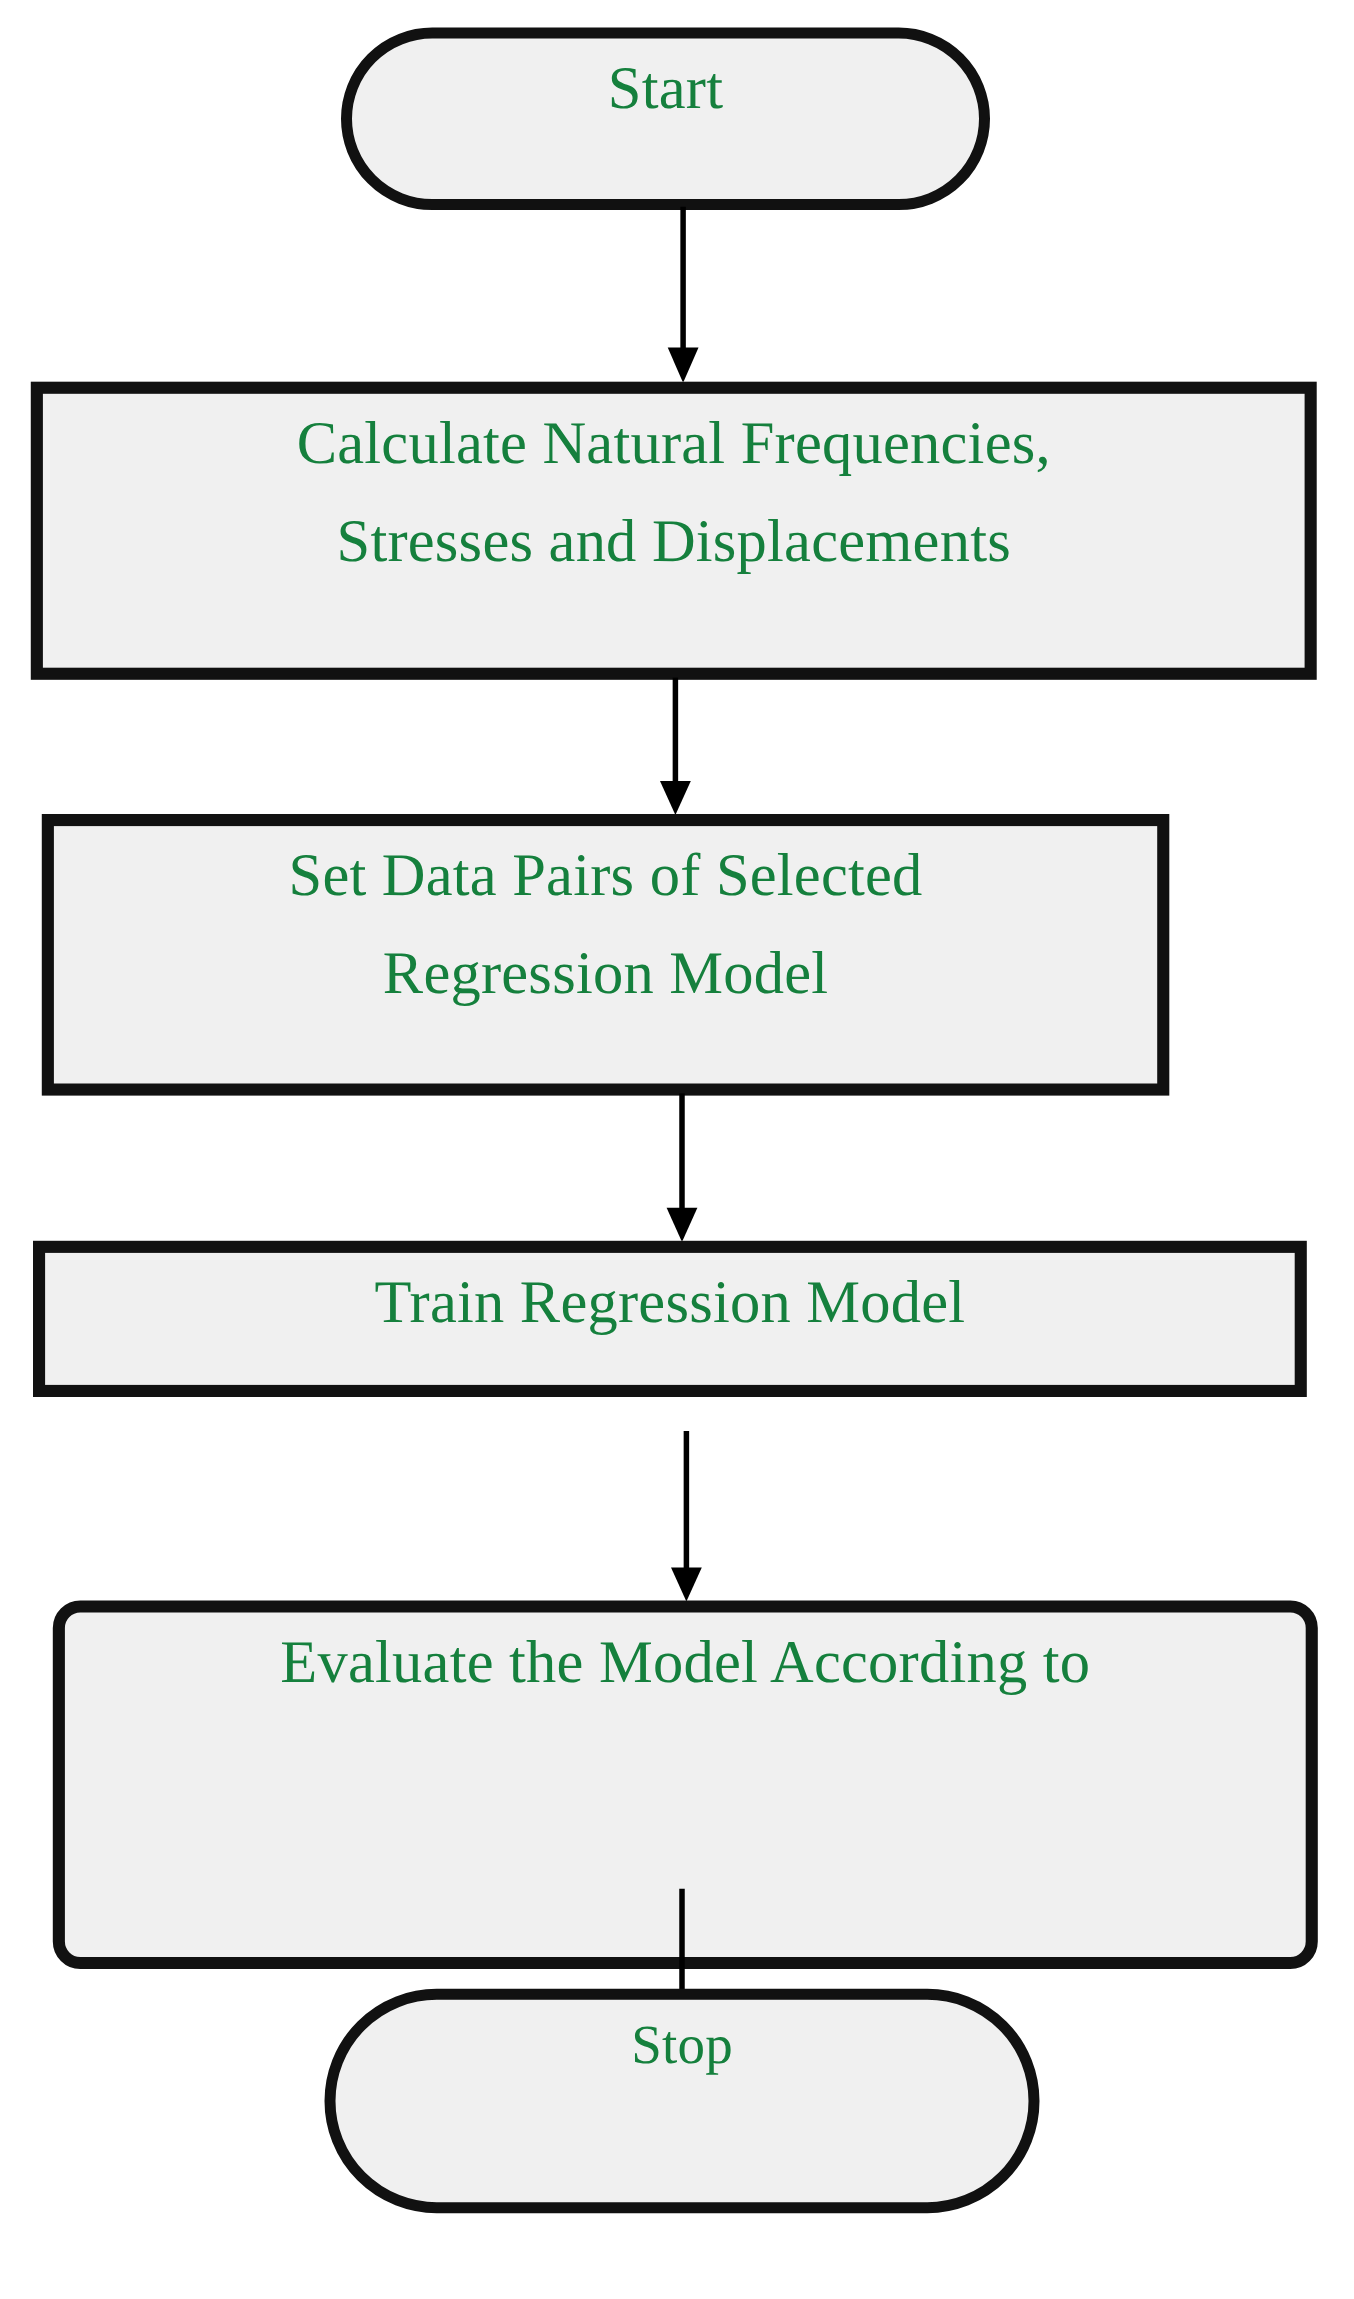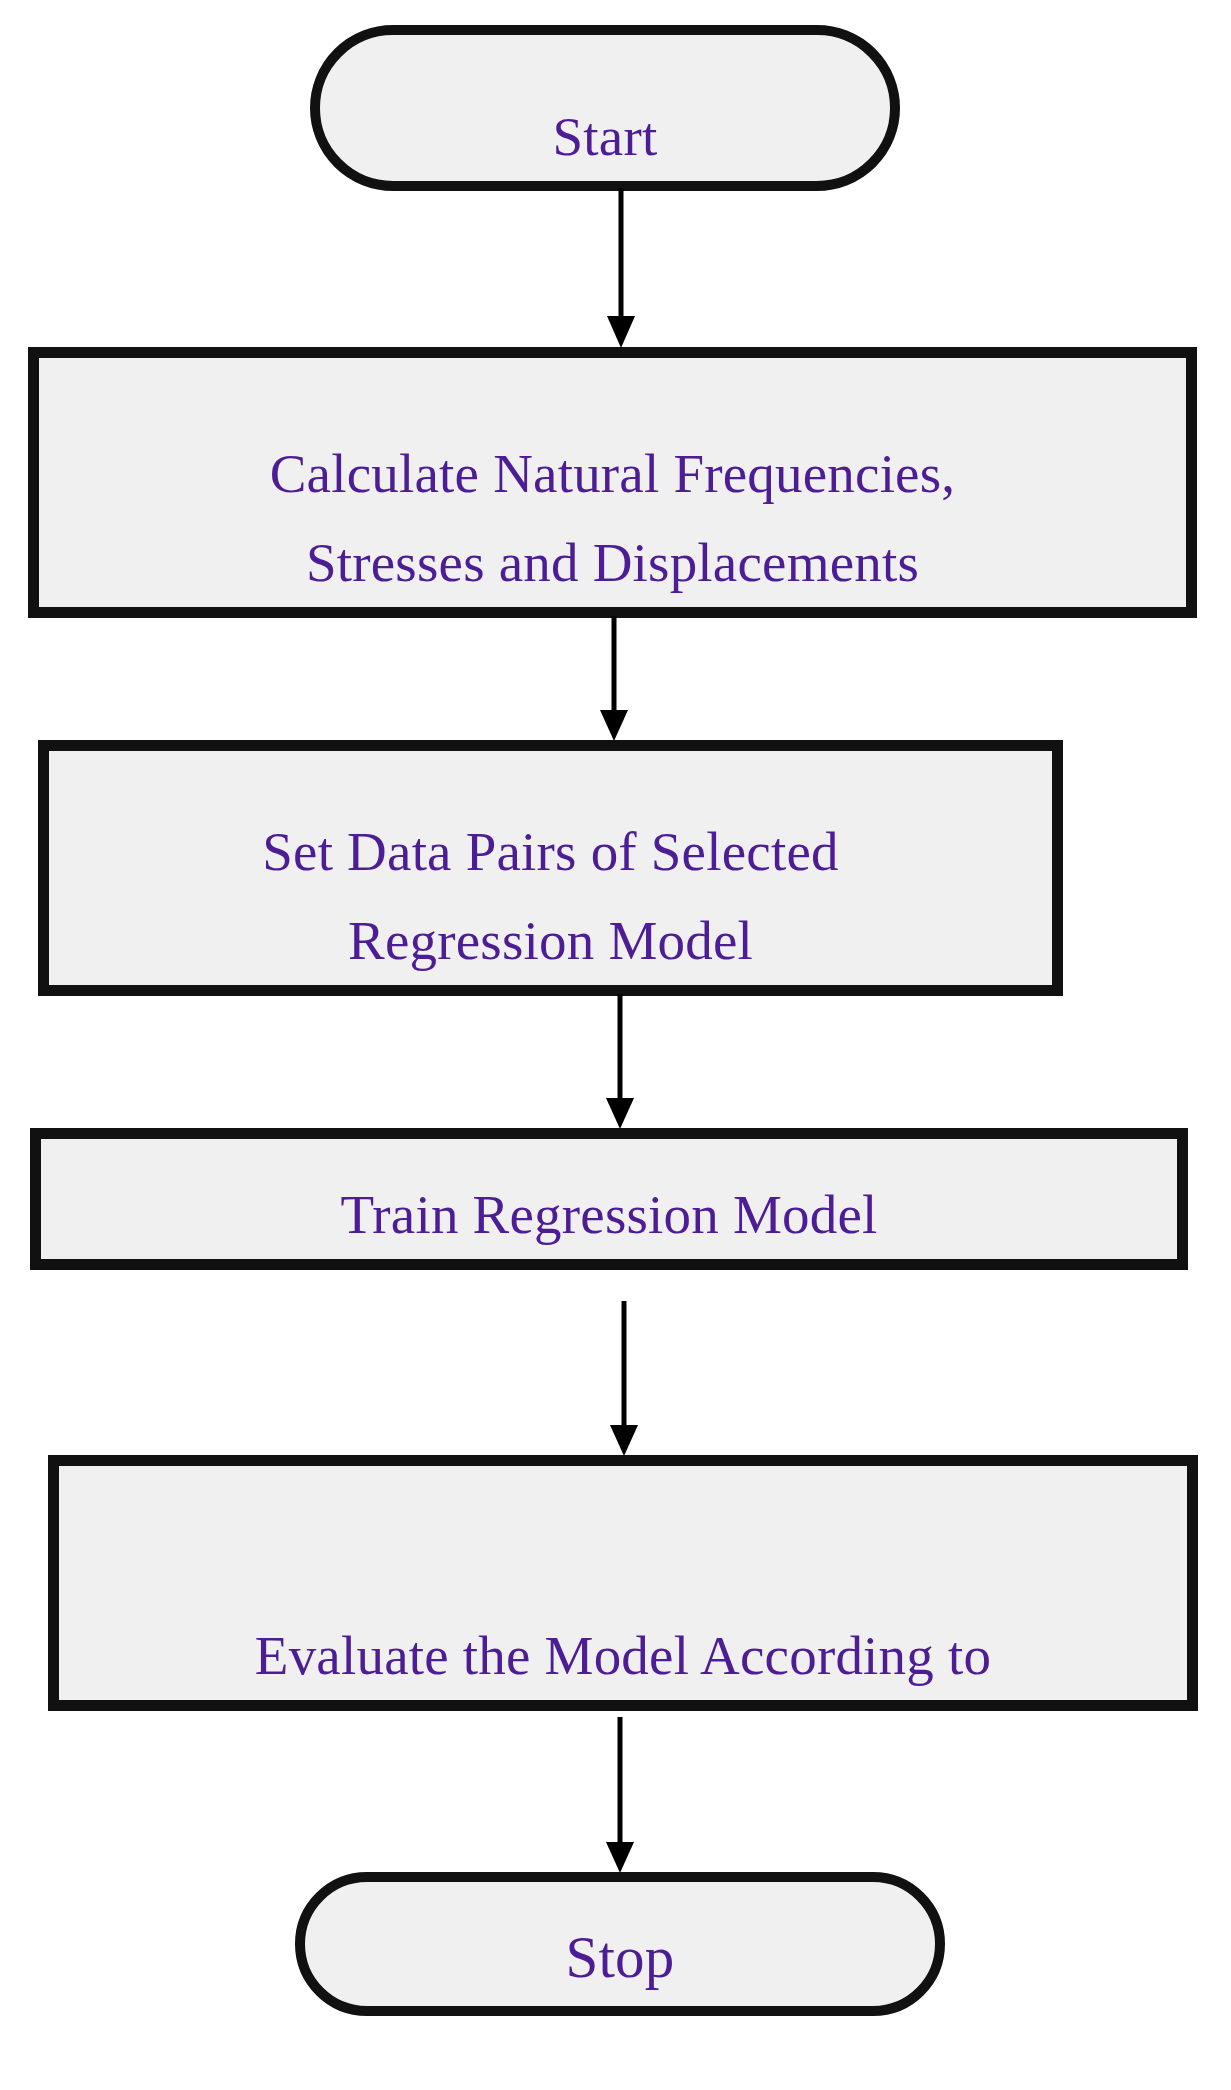--- a/index.html
+++ b/index.html
@@ -24,23 +24,23 @@
 
   
   .node {
     position: absolute;
     box-sizing: border-box;
     background: #f0f0f0;
     border: 11px solid #111111;
     display: flex;
     flex-direction: column;
     align-items: center;
-    justify-content: flex-end;
+    justify-content: flex-start;
     text-align: center;
-    color: #4c1d95;
+    color: #15803d;
     line-height: 1.62;
   }
 
   .node.terminator {
     border-width: 10px;
     border-radius: 999px;
   }
 
   .node .line {
     display: block;
@@ -78,30 +78,31 @@
     top: 1128px;
     width: 1158px;
     height: 142px;
     font-size: 55px;
   }
 
   #node-evaluate {
     left: 48px;
     top: 1455px;
     width: 1150px;
-    height: 256px;
+    height: 335px;
     font-size: 55px;
+    border-radius: 25px;
   }
 
   #node-stop {
     left: 295px;
-    top: 1872px;
+    top: 1808px;
     width: 650px;
-    height: 144px;
-    font-size: 59px;
+    height: 204px;
+    font-size: 50px;
   }
 
   
   .connector {
     position: absolute;
     width: 40px;
   }
   .connector svg { display: block; overflow: visible; }
 
   #conn-1 { left: 601px; top: 188px;  height: 162px; }

